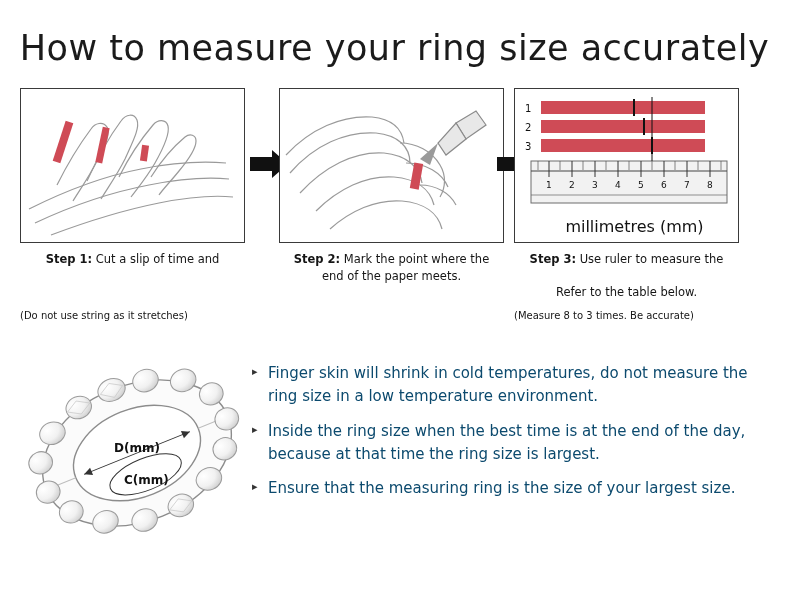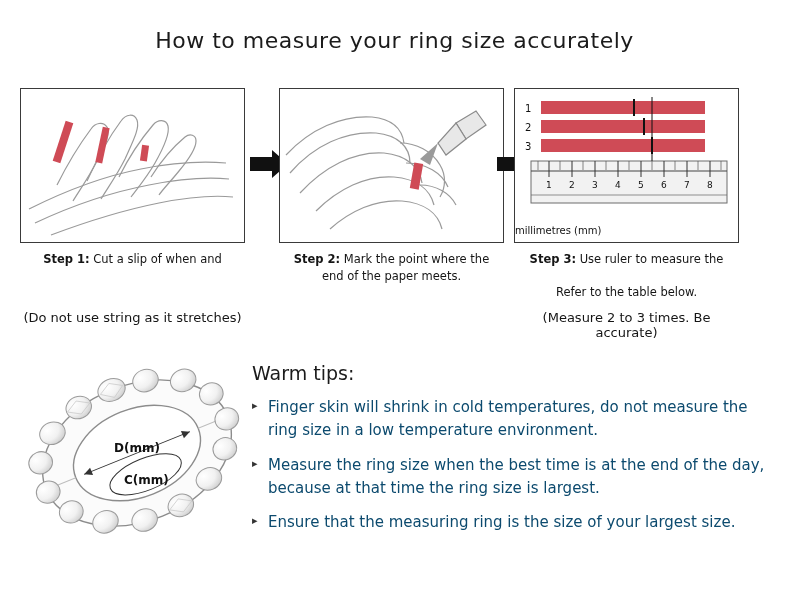--- a/index.html
+++ b/index.html
@@ -21,21 +21,21 @@
     height: 606px;
   }
 
   
   .title {
     position: absolute;
     left: 0;
     top: 28px;
     width: 789px;
     text-align: center;
-    font-size: 22px;
+    font-size: 35px;
     letter-spacing: 0.5px;
     color: #1b1b1b;
     font-family: "DejaVu Sans", sans-serif;
   }
 
   
   .steps {
     position: absolute;
     left: 18px;
     top: 88px;
@@ -76,23 +76,22 @@
     line-height: 1.45;
     color: #151515;
     text-align: center;
     font-family: "DejaVu Sans", sans-serif;
   }
   .caption b { font-weight: bold; }
   .caption .lead { font-weight: bold; text-align: right; }
 
   .subnote {
     position: absolute;
-    font-size: 13px;
+    font-size: 10px;
     color: #151515;
-    text-align: center;
     width: 225px;
   }
   .subnote-1 { left: 2px; top: 222px; }
   .subnote-3 { left: 496px; top: 222px; }
 
   
   .tips {
     position: absolute;
     left: 252px;
     top: 362px;
@@ -134,23 +133,24 @@
   }
 
   .mm-label {
     font-family: "DejaVu Sans", sans-serif;
   }
 
   
   .ruler-caption {
     position: absolute;
     bottom: 6px;
-    left: 0;
+    left: 8px;
     width: 100%;
-    font-size: 10px;
+    text-align: center;
+    font-size: 16px;
     color: #111;
   }
   .bar-num {
     font-size: 10px;
     fill: #111;
   }
 </style>
 </head>
 <body>
 
@@ -173,21 +173,21 @@
             <path d="M130 88 C 140 72, 152 58, 164 48 C 169 44, 175 46, 175 52 C 175 60, 168 70, 158 82 C 150 92, 142 100, 138 106"></path>
           </g>
           <g fill="#cf4b56">
             <rect x="38" y="32" width="8" height="42" transform="rotate(18 42 53)"></rect>
             <rect x="78" y="38" width="7" height="36" transform="rotate(12 81 56)"></rect>
             <rect x="120" y="56" width="7" height="16" transform="rotate(8 123 64)"></rect>
           </g>
         </svg>
       </div>
       <div class="caption">
-        <span class="lead">Step 1:</span><span> Cut a slip of when and</span><br>
+        <span class="lead">Step 1:</span><span> Cut a slip of time and</span><br>
       </div>
     </div>
 
     <div class="arrow arrow-1">
       <svg width="38" height="28" viewBox="0 0 38 28">
         <polygon points="0,7 22,7 22,0 38,14 22,28 22,21 0,21" fill="#111"></polygon>
       </svg>
     </div>
 
     <div class="step step-2">
@@ -288,21 +288,21 @@
         <div class="ruler-caption">millimetres (mm)</div>
       </div>
       <div class="caption">
         <span class="lead">Step 3:</span><span> Use ruler to measure the</span><br>
         <br>
         <span>Refer to the table below.</span>
       </div>
     </div>
 
     <div class="subnote subnote-1">(Do not use string as it stretches)</div>
-    <div class="subnote subnote-3">(Measure 2 to 3 times. Be accurate)</div>
+    <div class="subnote subnote-3">(Measure 8 to 3 times. Be accurate)</div>
   </div>
 
   <div class="ring-wrap">
     <svg width="230" height="215" viewBox="0 0 230 215">
       <defs>
         <radialGradient id="gemG" cx="35%" cy="30%" r="75%">
           <stop offset="0%" stop-color="#ffffff"></stop>
           <stop offset="60%" stop-color="#f1f1f1"></stop>
           <stop offset="100%" stop-color="#cfcfcf"></stop>
         </radialGradient>
@@ -348,30 +348,29 @@
         </g>
         <ellipse cx="115" cy="128" rx="38" ry="16" fill="none" stroke="#333" stroke-width="1"></ellipse>
       </g>
 
       <text class="mm-label" x="92" y="104" font-size="12" fill="#111" font-family="DejaVu Sans, sans-serif">D(mm)</text>
       <text class="mm-label" x="102" y="136" font-size="12" fill="#111" font-family="DejaVu Sans, sans-serif">C(mm)</text>
     </svg>
   </div>
 
   <div class="tips">
-    <div class="tips-title">Warm tips:</div>
 
     <div class="tip">
       <div class="tip-bullet">▸</div>
       <div class="tip-text">Finger skin will shrink in cold temperatures, do not measure the ring size in a low temperature environment.</div>
     </div>
 
     <div class="tip">
       <div class="tip-bullet">▸</div>
-      <div class="tip-text">Measure the ring size when the best time is at the end of the day, because at that time the ring size is largest.</div>
+      <div class="tip-text">Inside the ring size when the best time is at the end of the day, because at that time the ring size is largest.</div>
     </div>
 
     <div class="tip">
       <div class="tip-bullet">▸</div>
       <div class="tip-text">Ensure that the measuring ring is the size of your largest size.</div>
     </div>
   </div>
 
 </div>
 

